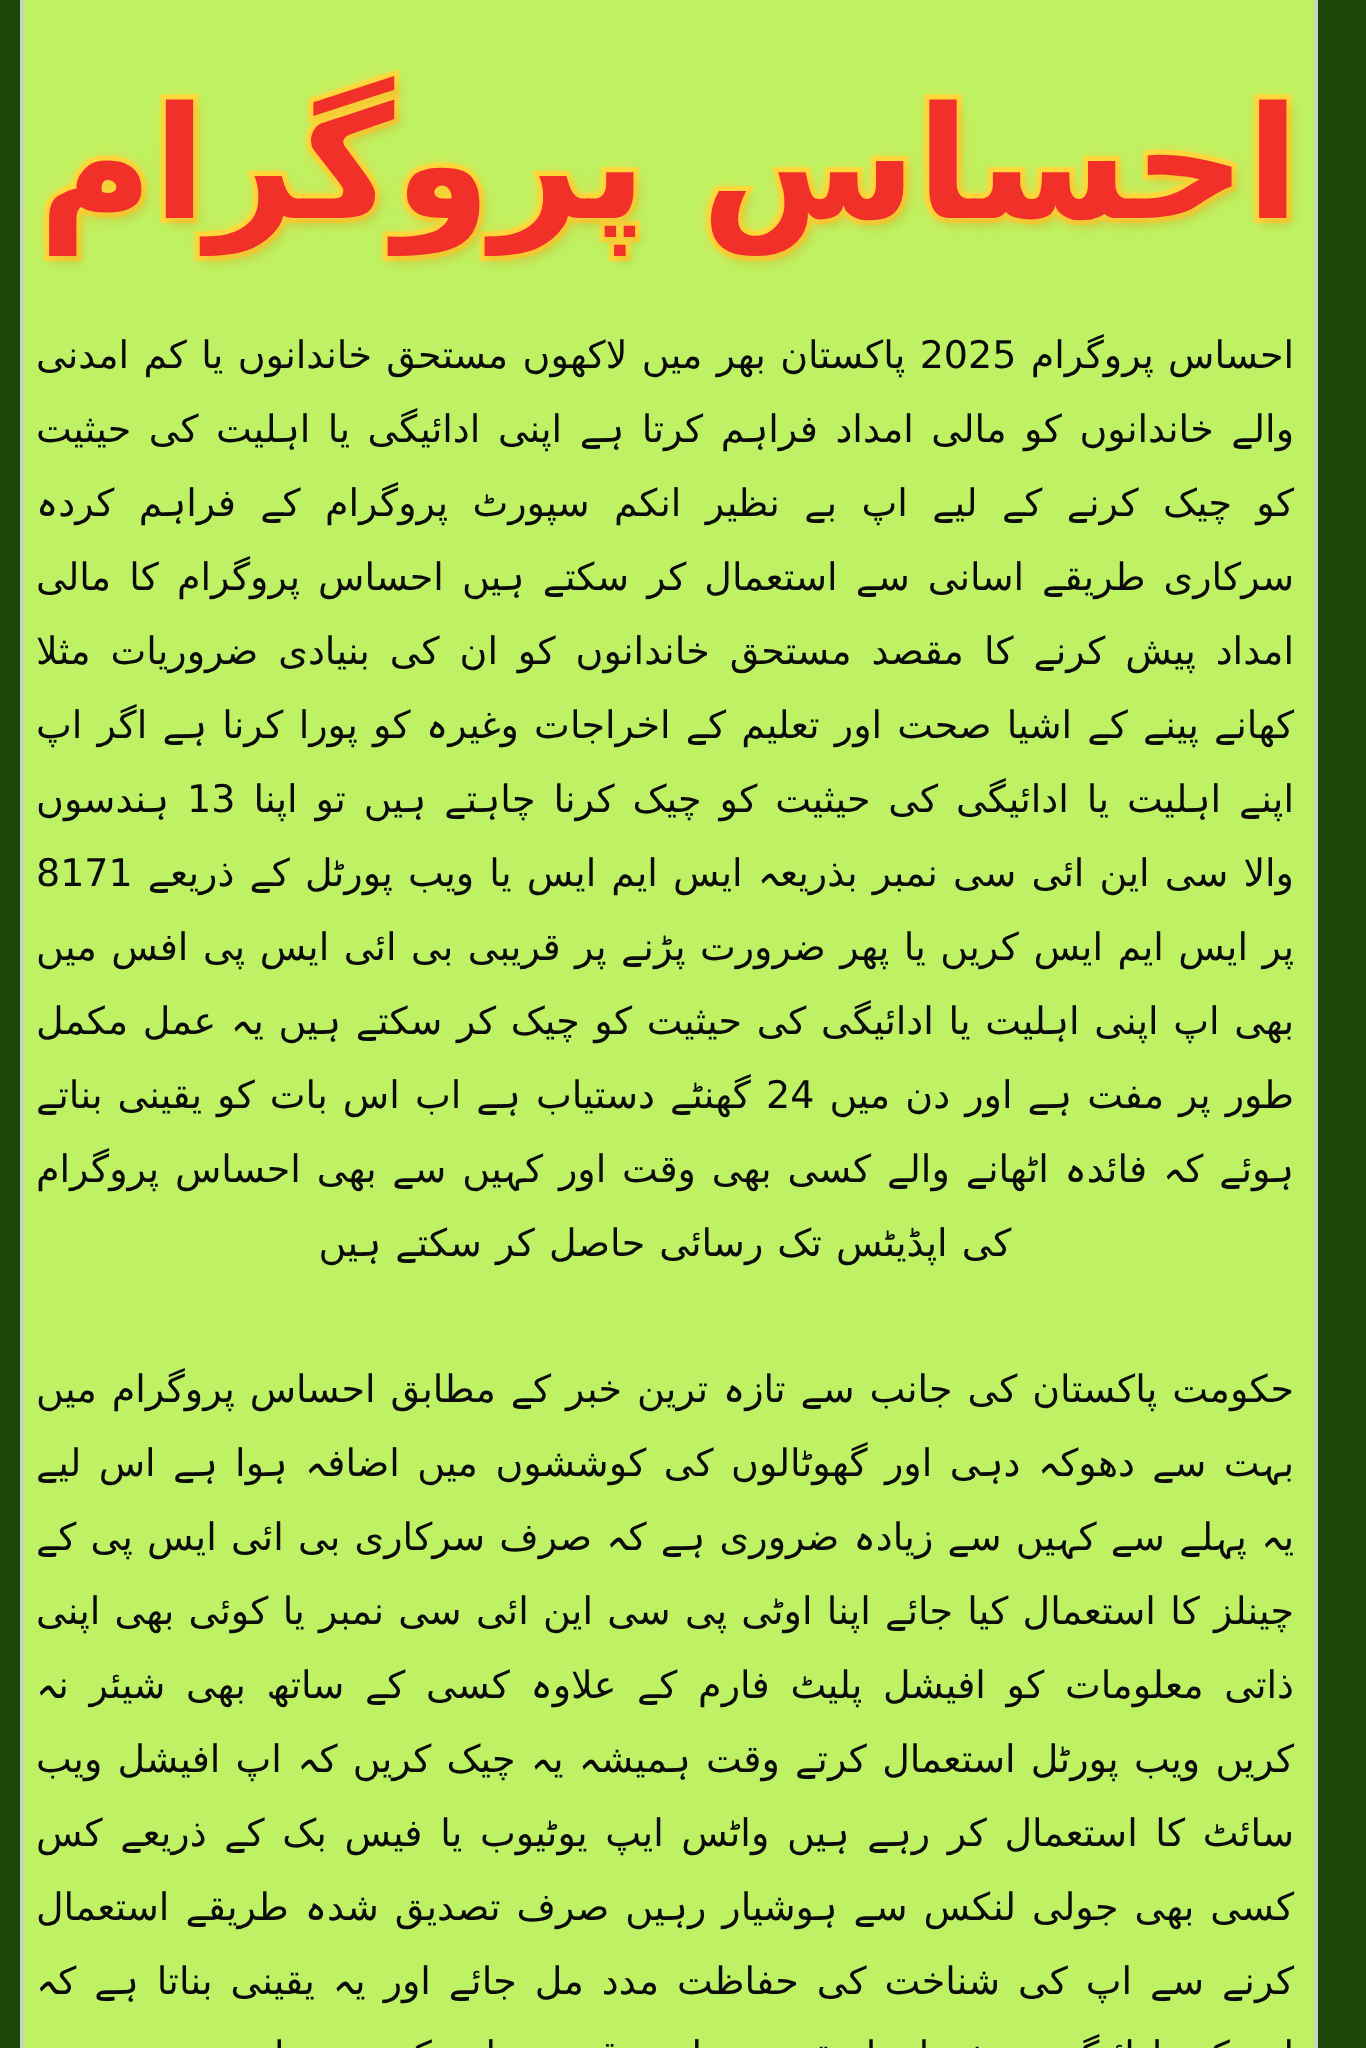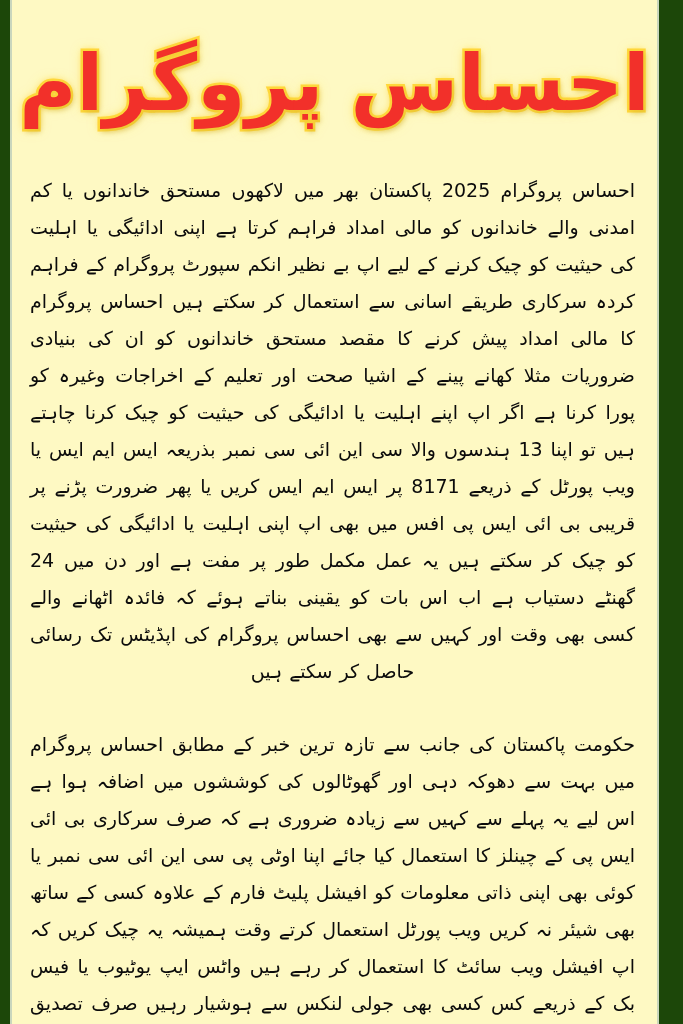--- a/index.html
+++ b/index.html
@@ -81,36 +81,36 @@
     direction: rtl;
     text-align: justify;
     text-align-last: center;
     color: #0b0b0b;
     font-family: "DejaVu Sans", "Liberation Sans", sans-serif;
     font-size: 19px;
     line-height: 37px;
     padding: 0 8px 0 4px;
   }
   .para {
-    margin: 12px;
+    margin: 0;
     text-align: justify;
     text-align-last: center;
     word-spacing: 1px;
   }
   .para + .para {
     margin-top: 36px;
   }
   .para:last-child {
     text-align-last: center;
   }
 </style>
 </head>
 <body>
 
-<div class="page" style="background: #fef9c3;">
+<div class="page" style="background: #bef264;">
 
   <div class="rail rail-left" style="background: rgb(28, 71, 9);"></div>
   <div class="rail rail-right" style="background: rgb(28, 71, 9);"></div>
 
   <div class="content">
 
     <div class="heading-wrap">
       <h1 class="heading" style="color: rgb(242, 48, 42); -webkit-text-stroke: 5px rgb(255, 216, 60);">احساس پروگرام</h1>
     </div>
 

